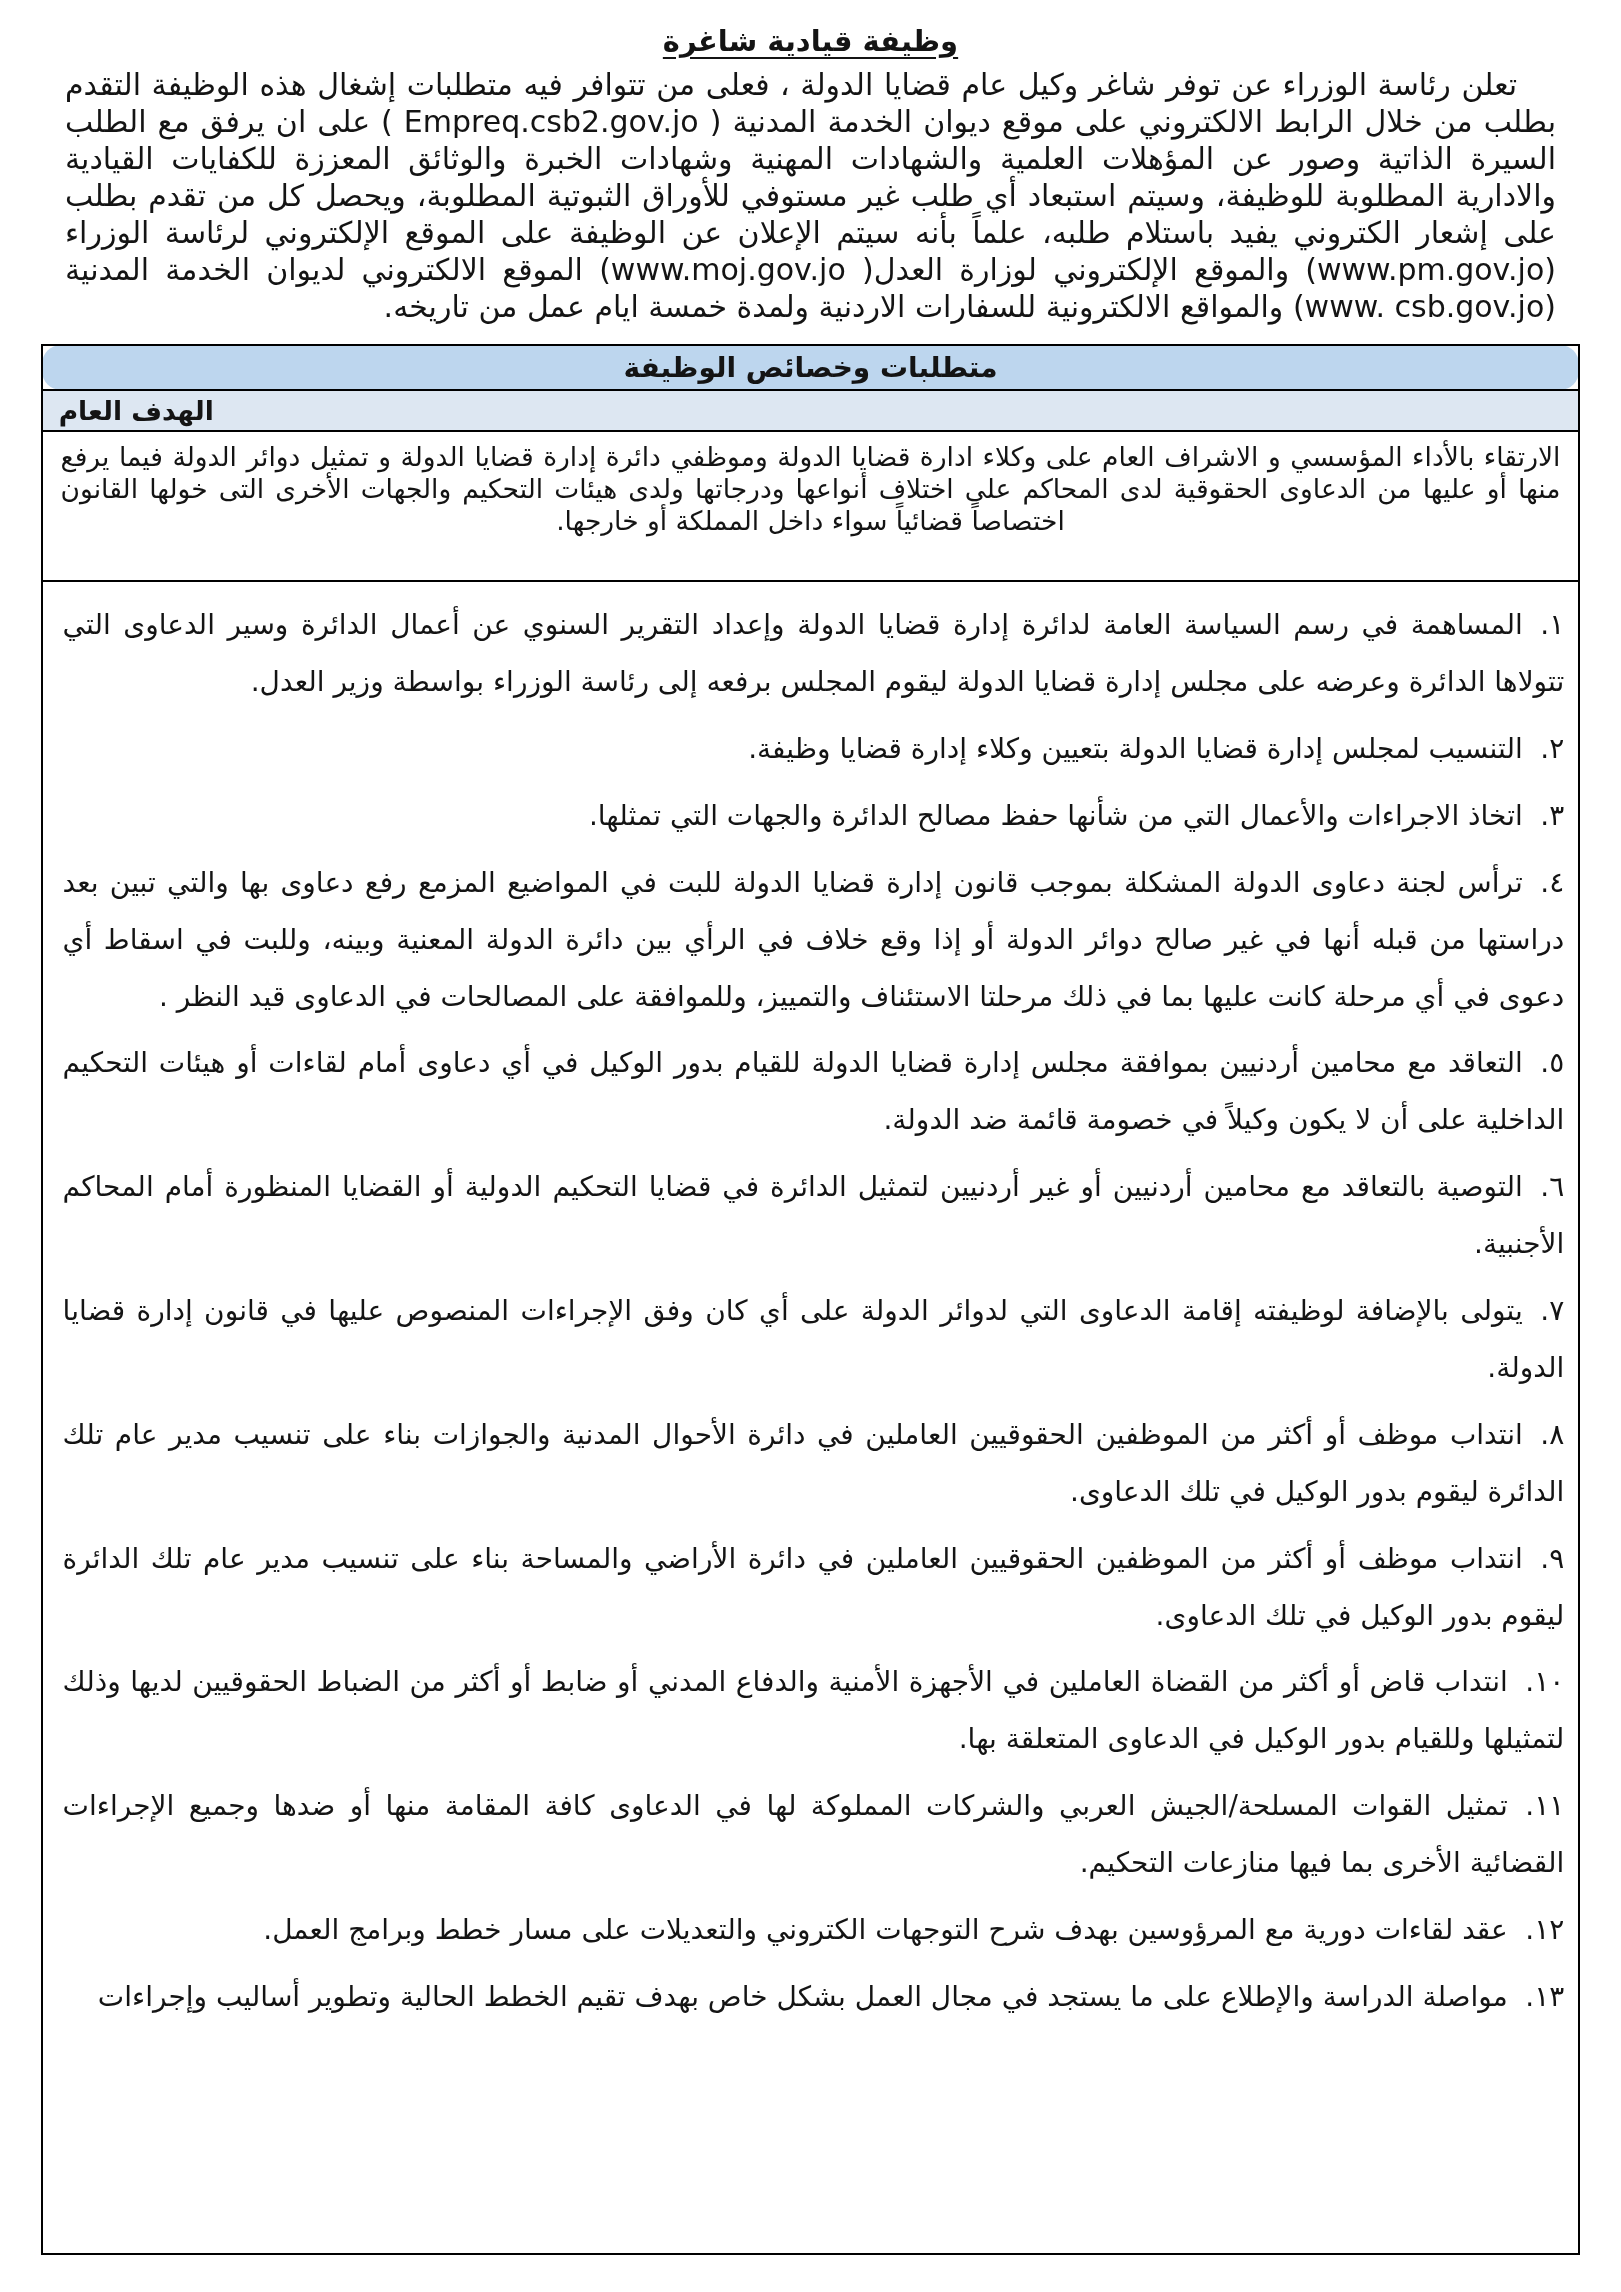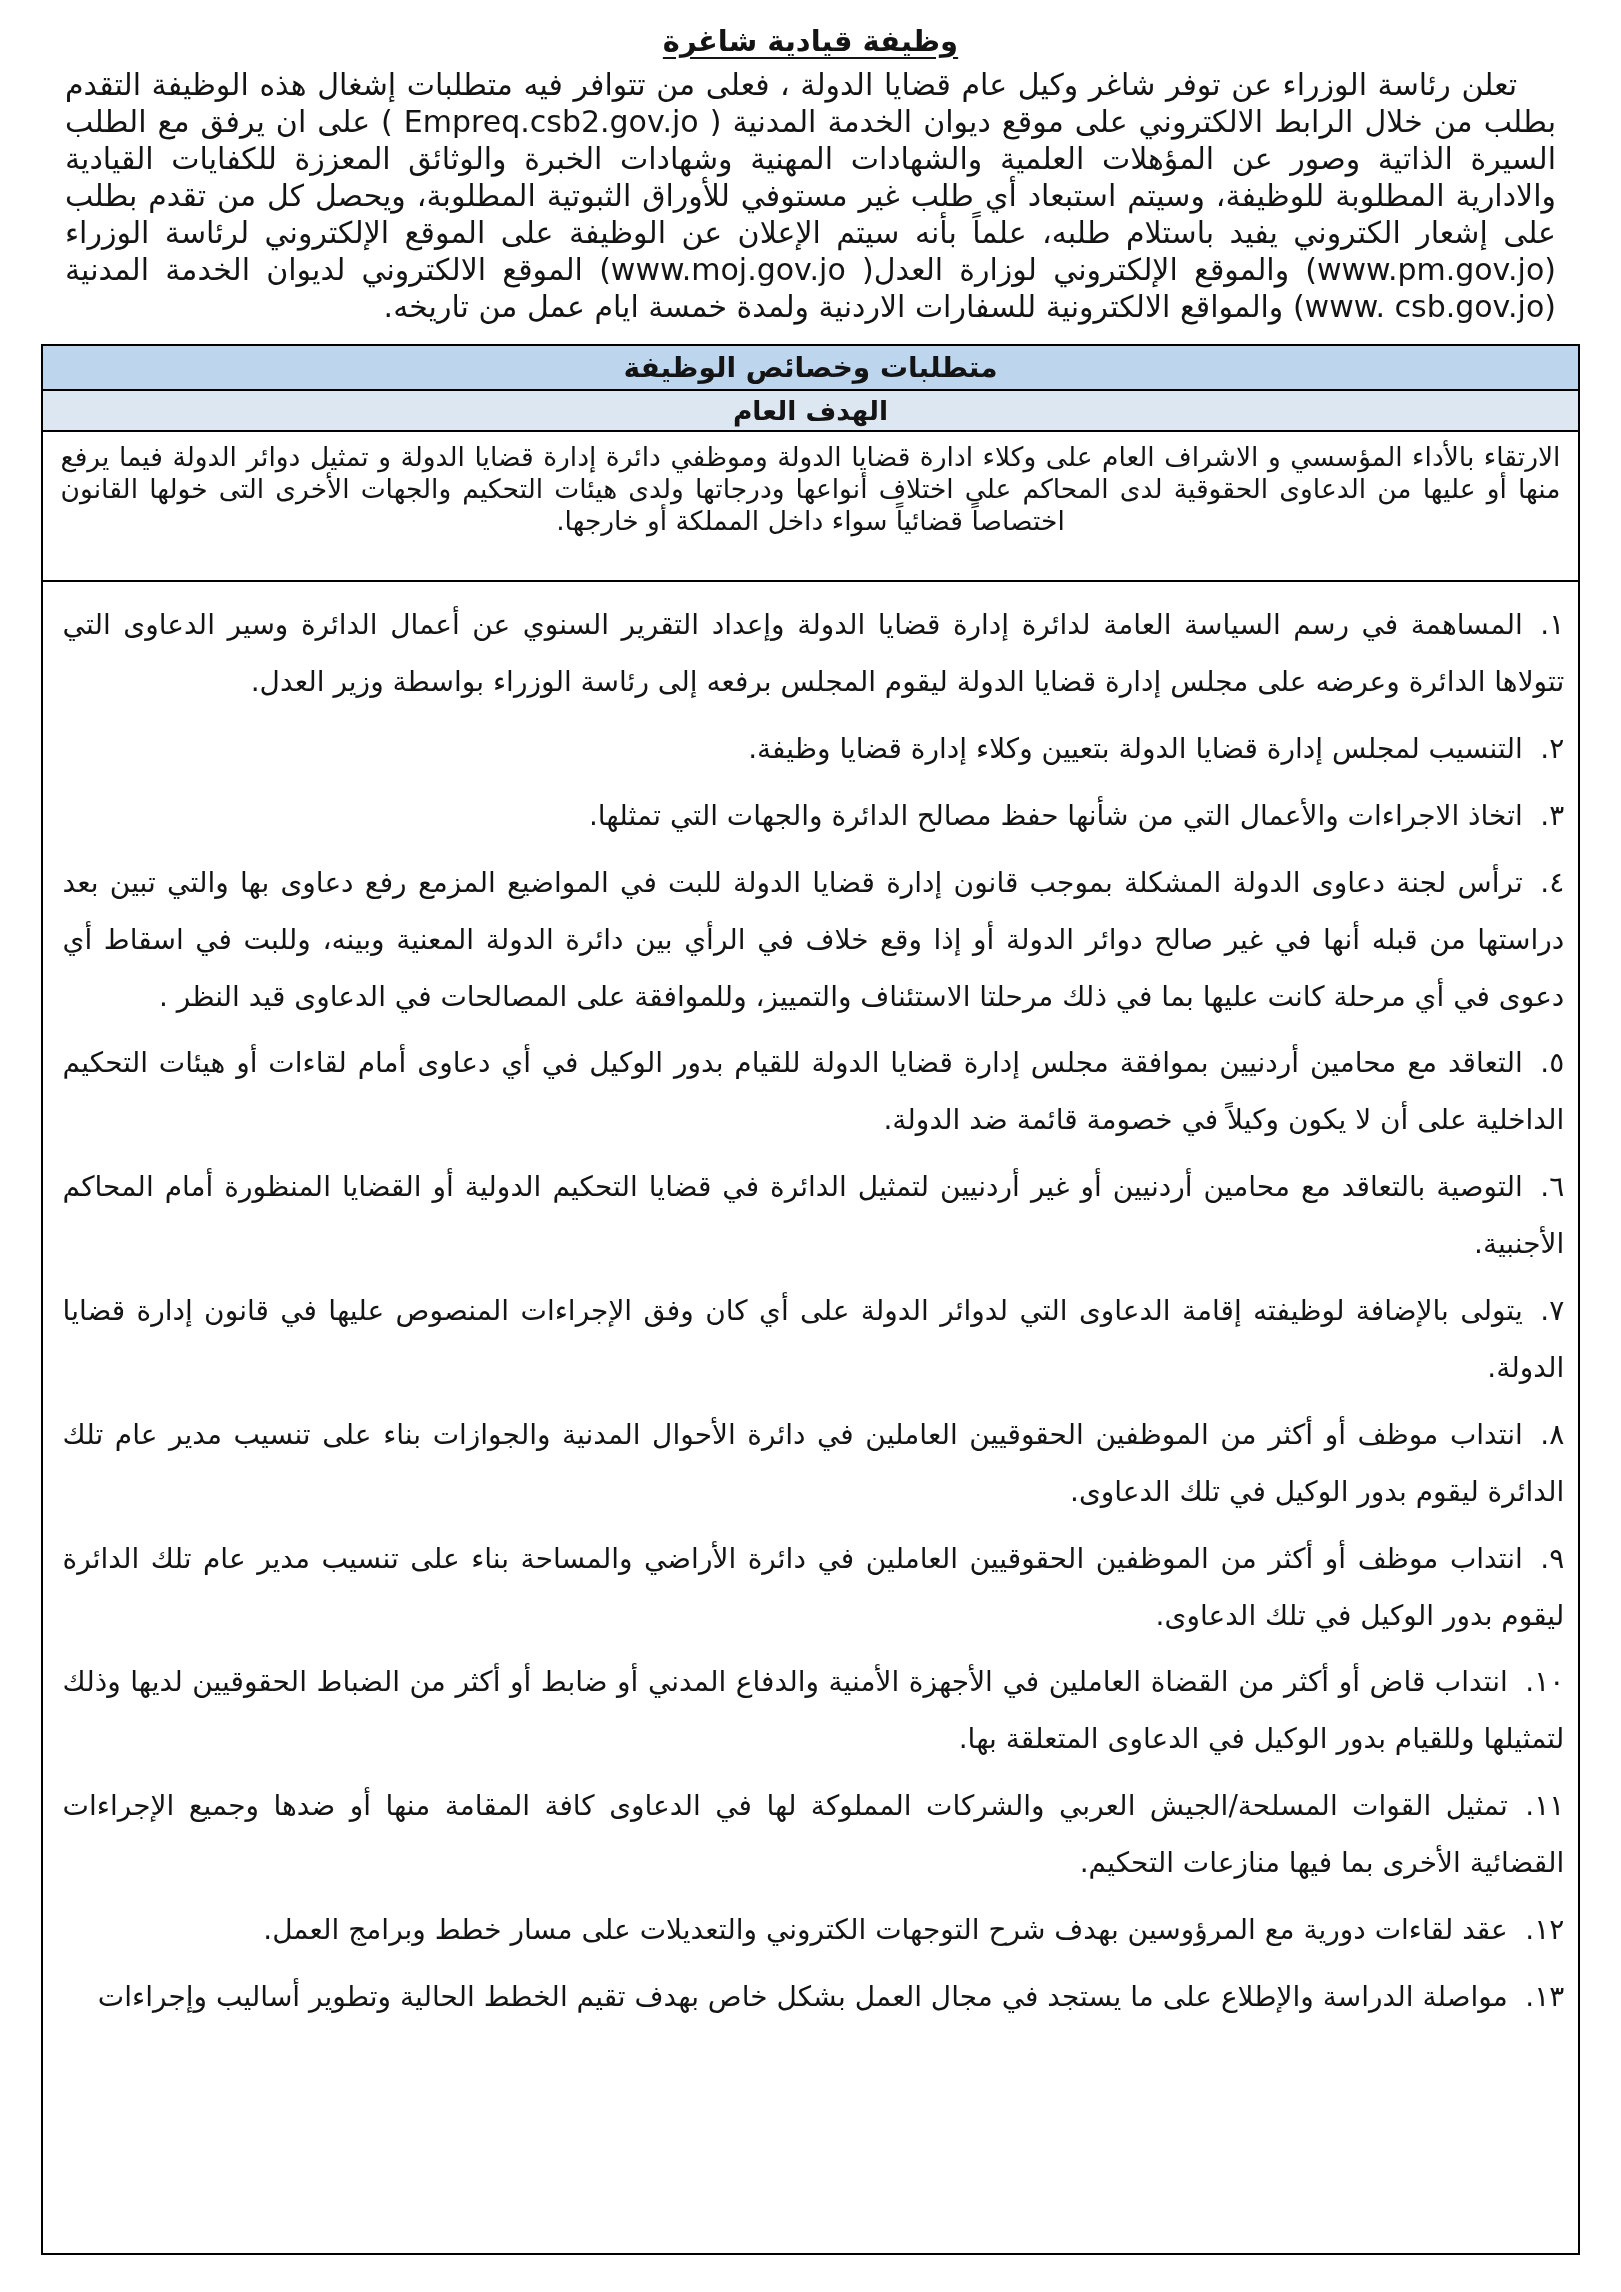--- a/index.html
+++ b/index.html
@@ -40,27 +40,28 @@
   }
   .req-table td { border: 2px solid #000000; }
   tr.fixed-row { height: 1px; }
 
   .tbl-header {
     background: #bdd6ee;
     text-align: center;
     font-weight: bold;
     font-size: 28px;
     padding: 4.9px 9.8px;
+    border-radius: 19px;
   }
   .tbl-subheader {
     background: #dde7f2;
     font-weight: bold;
     font-size: 26.5px;
     padding: 3.9px 15.7px;
-    text-align: center;
+    text-align: left;
   }
   .tbl-subheader.duties-label { font-weight: normal; }
 
   .objective-cell {
     font-size: 26.5px;
     line-height: 32px;
     text-align: justify;
     text-align-last: center;
     padding: 9.8px 17.6px 43px 17.6px;
     vertical-align: top;

